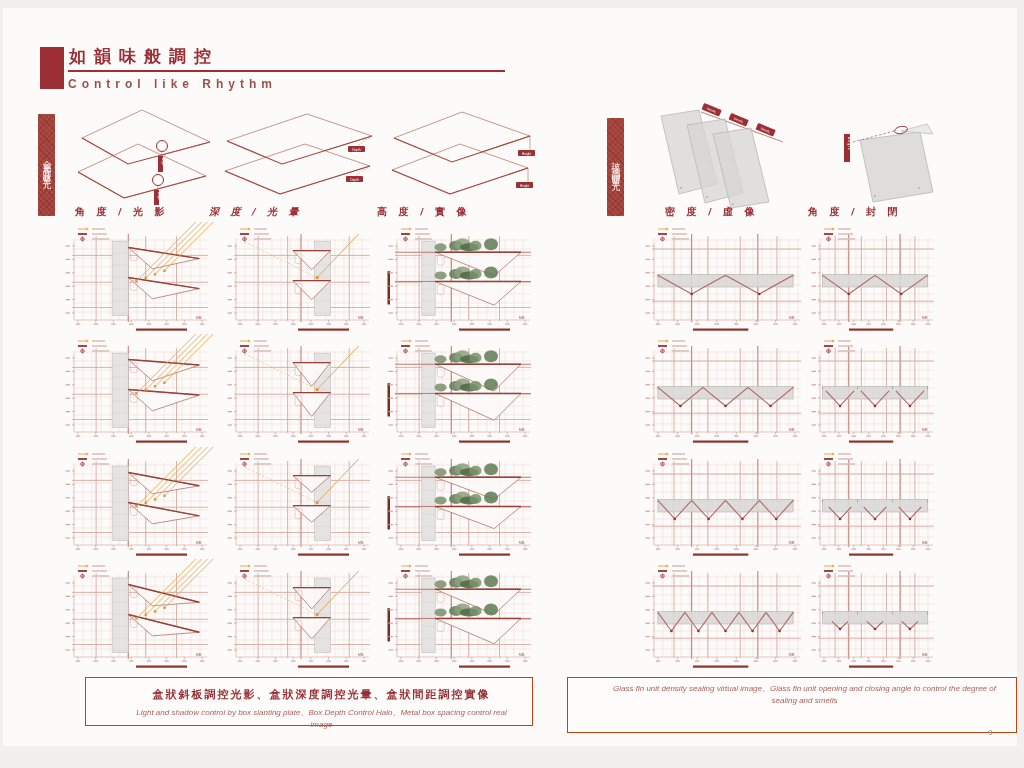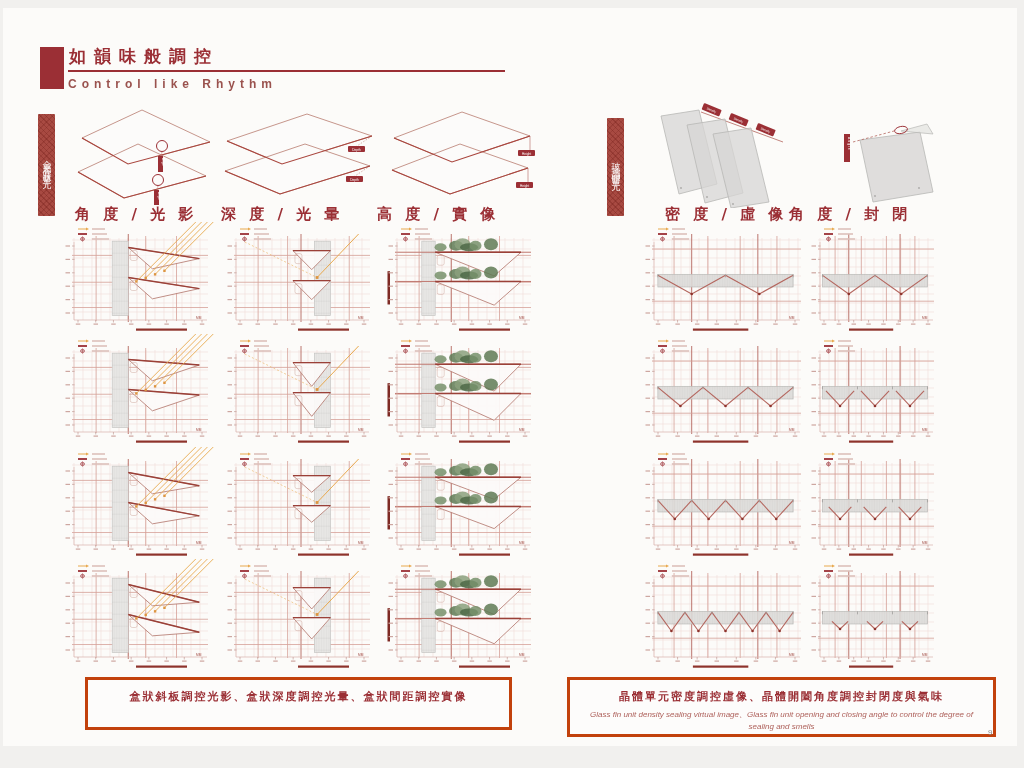--- a/index.html
+++ b/index.html
@@ -20,25 +20,25 @@
 
   .v-tab{position:absolute;width:17px;background:#A84A42;color:#fff;
     background-image:repeating-linear-gradient(45deg,rgba(110,25,20,.30) 0 1px,transparent 1px 4px),
                      repeating-linear-gradient(-45deg,rgba(110,25,20,.22) 0 1px,transparent 1px 4px);
     writing-mode:vertical-rl;text-orientation:upright;font-family:"DejaVu Serif","Liberation Serif",serif;
     font-size:9px;letter-spacing:4px;display:flex;align-items:center;justify-content:center;border-radius:1px;}
   .tab-metal{left:38px;top:114px;height:102px;}
   .tab-glass{left:607px;top:118px;height:98px;}
 
   .col-header{position:absolute;top:205px;font-family:"DejaVu Serif","Liberation Serif",serif;
-    font-weight:bold;font-size:15px;color:#9B2F35;letter-spacing:4px;text-align:right;white-space:nowrap;}
+    font-weight:bold;font-size:10px;color:#9B2F35;letter-spacing:4px;text-align:left;white-space:nowrap;}
 
   .diagram{position:absolute;}
 
-  .caption-box{position:absolute;border:3px solid #c2410c;background:#fdfcfb;text-align:center;}
+  .caption-box{position:absolute;border:1px solid #c2410c;background:#fdfcfb;text-align:center;padding-left:25px;}
   .caption-zh{margin-top:9px;font-family:"DejaVu Serif","Liberation Serif",serif;font-weight:bold;
     font-size:11px;color:#9B2F35;letter-spacing:2px;}
   .caption-en{margin-top:5px;font-size:8px;font-style:italic;color:#AD5F59;line-height:1.45;padding:0 18px;}
   .box-left{left:85px;top:677px;width:421px;height:47px;}
   .box-right{left:567px;top:677px;width:423px;height:54px;}
 
   .page-number{position:absolute;left:988px;top:728px;font-size:8px;color:#8a8a8a;}
 </style>
 </head>
 <body>
@@ -51,24 +51,24 @@
 
   <div class="accent-block"></div>
   <h1 class="page-title">如韻味般調控</h1>
   <div class="title-rule"></div>
   <div class="page-subtitle">Control like Rhythm</div>
 
   <div class="v-tab tab-metal">金屬盒狀單元</div>
   <div class="v-tab tab-glass">玻璃晶體單元</div>
 
   <div class="col-header" style="left:75px;width:122px;">角 度 / 光 影</div>
-  <div class="col-header" style="left:221px;width:120px;">深 度 / 光 暈</div>
+  <div class="col-header" style="left:209px;width:120px;font-style:italic;">深 度 / 光 暈</div>
   <div class="col-header" style="left:377px;width:122px;">高 度 / 實 像</div>
   <div class="col-header" style="left:665px;width:120px;">密 度 / 虛 像</div>
-  <div class="col-header" style="left:789px;width:120px;">角 度 / 封 閉</div>
+  <div class="col-header" style="left:808px;width:120px;">角 度 / 封 閉</div>
 
   <svg class="diagram" style="left:70px;top:106px;" width="150" height="100" viewBox="0 0 150 100">
     <g stroke="#C08A7F" fill="#FCFBFA" stroke-width="0.9">
       <path d="M12,32 L72,4 L140,36 L58,58 Z"></path>
       <path d="M8,66 L68,38 L136,70 L54,92 Z"></path>
     </g>
     <g stroke="#A9453D" fill="none" stroke-width="1.1">
       <path d="M12,32 L58,58 L140,36"></path>
       <path d="M8,66 L54,92 L136,70"></path>
     </g>
@@ -2507,20 +2507,20 @@
           <line x1="118" y1="98" x2="118" y2="100.5" stroke="#B98E88" stroke-width="0.6"></line>
           <rect x="115.8" y="101.5" width="4.5" height="1.2" fill="#CDA6A0"></rect>
           <rect x="39" y="106.5" width="44.2" height="2.2" fill="#8E332C"></rect>
           <text x="112" y="96.5" font-size="3.2" fill="#A14A42">MM</text>
         </g>
       </svg>
     </div>
 
   <div class="caption-box box-left">
     <div class="caption-zh">盒狀斜板調控光影、盒狀深度調控光暈、盒狀間距調控實像</div>
+    <div class="caption-en">Light and shadow control by box slanting plate、Box Depth Control Halo、Metal box spacing control real image</div>
   </div>
   <div class="caption-box box-right">
-    <div class="caption-zh">晶體單元密度調控虛像、晶體開闔角度調控封閉度與氣味</div>
     <div class="caption-en">Glass fin unit density sealing virtual image、Glass fin unit opening and closing angle to control the degree of sealing and smells</div>
   </div>
 
   <div class="page-number">9</div>
 </div>
 
 </body></html>

